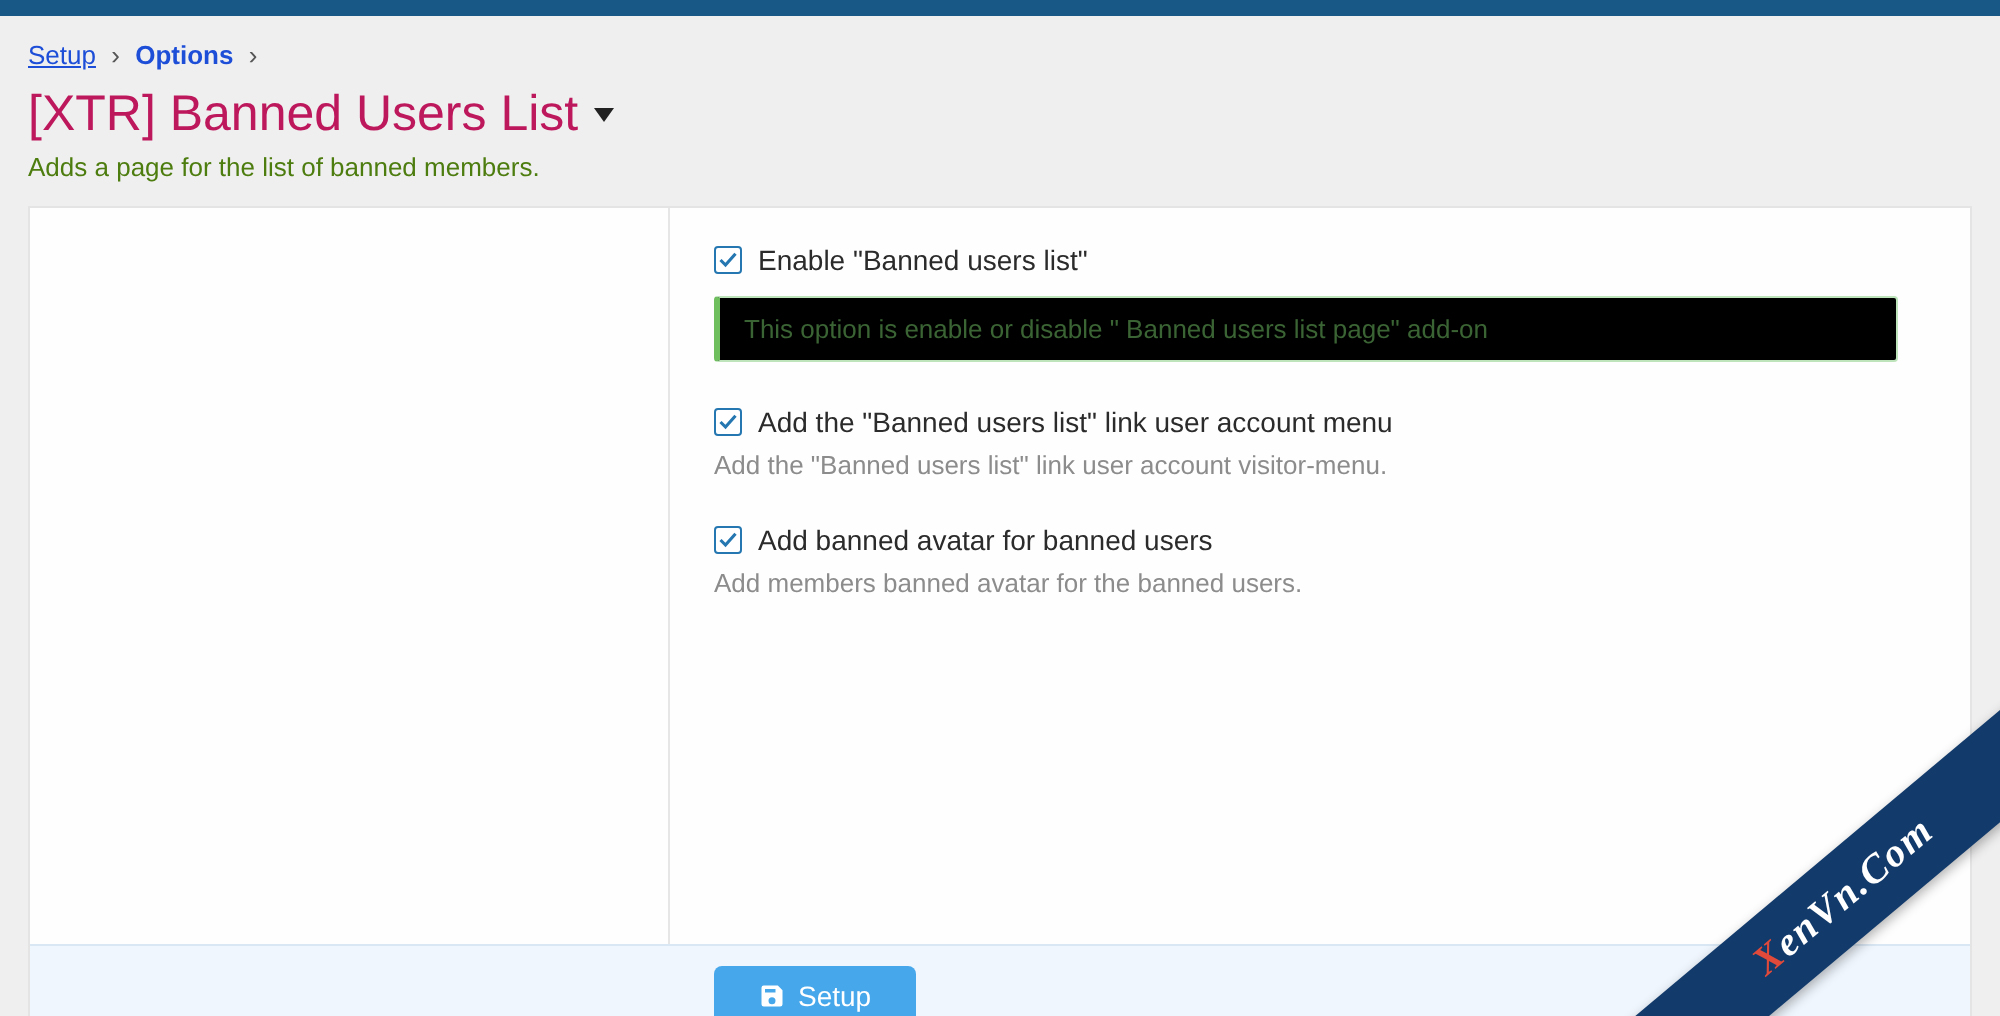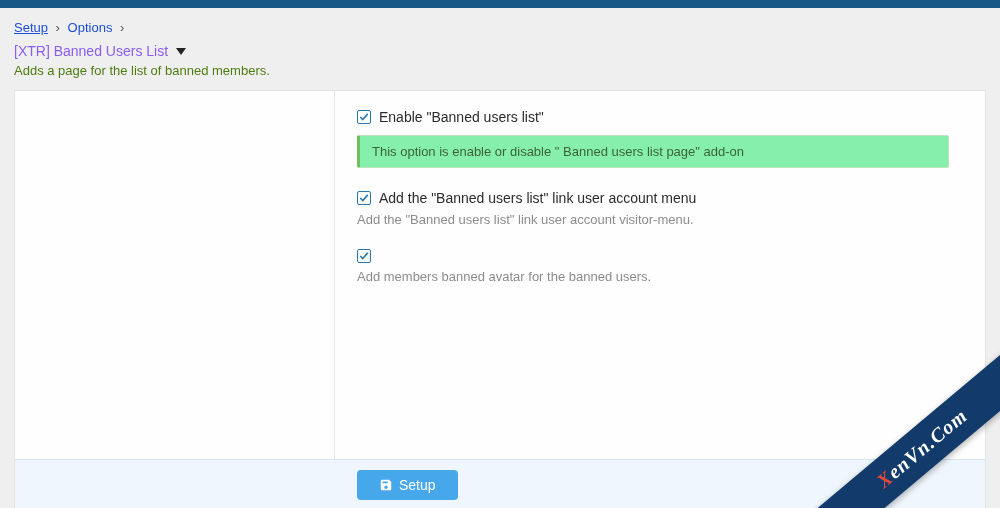--- a/index.html
+++ b/index.html
@@ -17,27 +17,27 @@
     height: 8px;
     background: #185886;
     width: 100%;
   }
   .breadcrumbs {
     padding: 12px 14px 4px 14px;
     font-size: 13px;
     color: #565656;
   }
   .breadcrumbs a { color: #1d4ed8; text-decoration: underline; cursor: pointer; }
-  .breadcrumbs .current { font-weight: 400; text-decoration: none; }
+  .breadcrumbs .current { font-weight: 700; text-decoration: none; }
   .breadcrumbs .sep { margin: 0 4px; }
   .page-title-wrap { padding: 4px 14px 2px 14px; }
   .page-title {
-    font-size: 14px;
+    font-size: 25px;
     font-weight: 400;
-    color: #8b5cf6;
+    color: #be185d;
     display: inline-flex;
     align-items: center;
     gap: 6px;
     cursor: pointer;
     text-align: right;
   }
   .page-desc {
     padding: 2px 14px 12px 14px;
     font-size: 13px;
     color: #4d7c0f;
@@ -83,21 +83,21 @@
     flex-shrink: 0;
   }
   .cb svg { width: 10px; height: 10px; display:block; }
   .opt-desc {
     color: #8c8c8c;
     font-size: 13px;
     margin-top: 6px;
   }
   .hint {
     margin-top: 10px;
-    background: #86efac;
+    background: #000000;
     border: 1px solid #bde4ba;
     border-left: 3px solid #6fbf5f;
     padding: 8px 12px;
     font-size: 13px;
     color: #3b6434;
     border-radius: 2px;
     width: 100%;
   }
   .panel-footer {
     background: #eff6fd;
@@ -199,20 +199,21 @@
       </div>
 
 
       <div class="opt" style="margin-bottom:8px">
         <div class="opt-head">
           <span class="cb">
             <svg viewBox="0 0 16 16">
                 <path fill="none" stroke="#2577b1" stroke-width="2.5" d="M2 8 L6 12 L14 3"></path>
               </svg>
           </span>
+          <span>Add banned avatar for banned users</span>
         </div>
         <div class="opt-desc">Add members banned avatar for the banned users.</div>
       </div>
 
     </div>
   </div>
   <div class="panel-footer">
     <button class="btn-save">
       <svg viewBox="0 0 24 24">
           <path fill="#fff" d="M17 3H5a2 2 0 0 0-2 2v14a2 2 0 0 0 2 2h14a2 2 0 0 0 2-2V7l-4-4zM12 19a3 3 0 1 1 0-6 3 3 0 0 1 0 6zm3-10H6V6h9v3z"></path>

